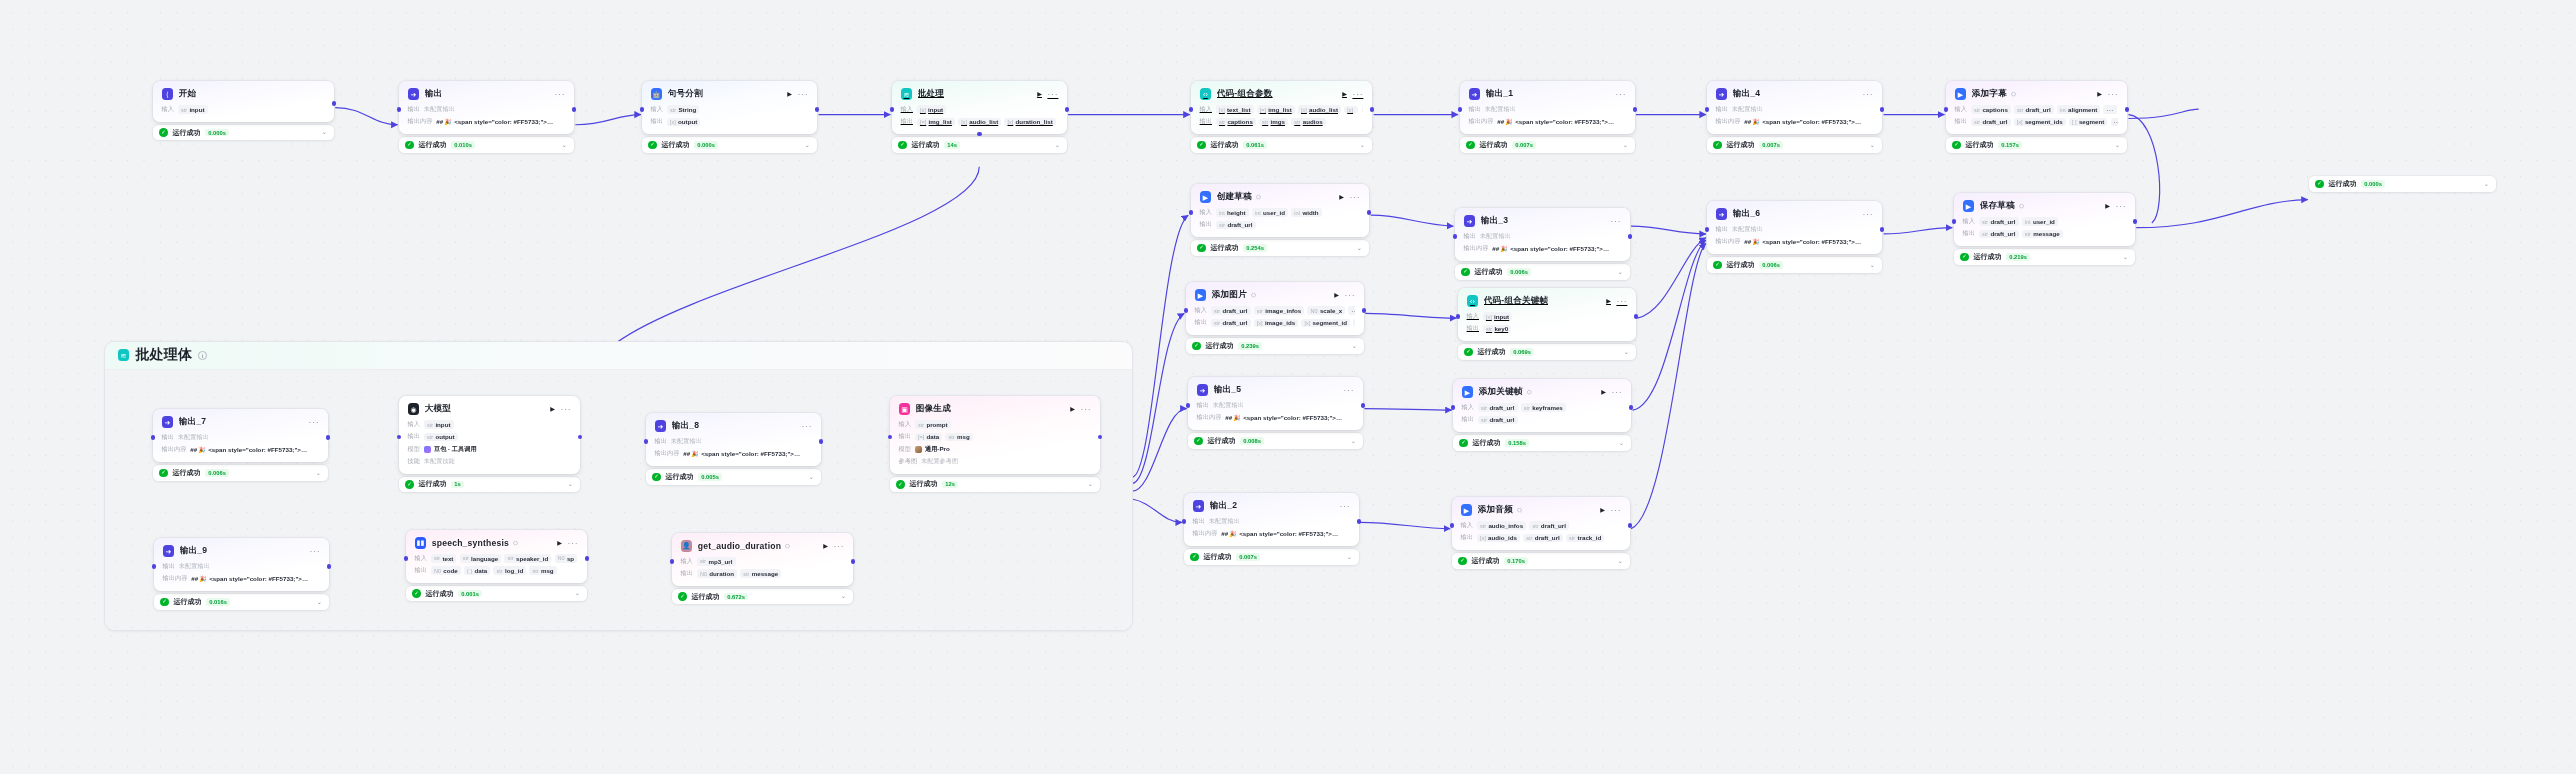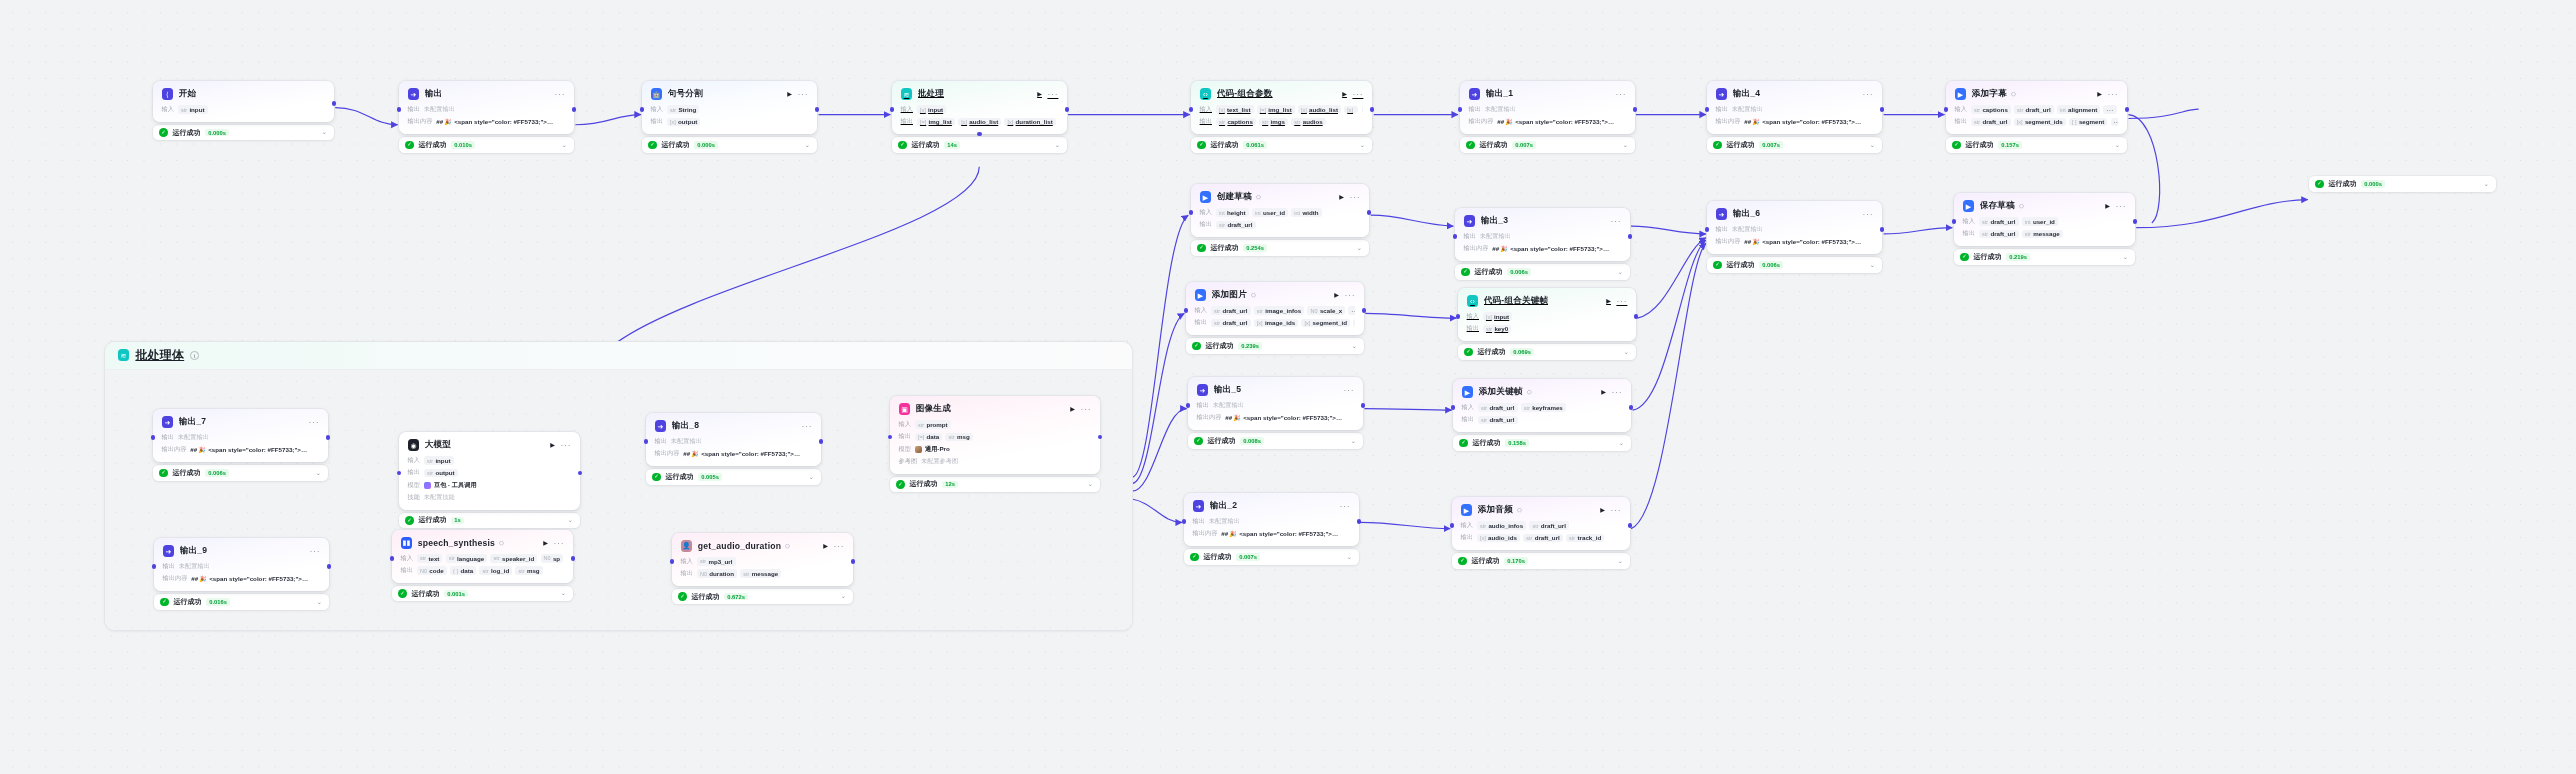--- a/index.html
+++ b/index.html
@@ -25,21 +25,21 @@
     border-radius:11px;
     background:#fbfbfc;
     box-shadow:0 0.8px 2.3px rgba(20,25,40,.05);
     overflow:hidden;
   }
   .group-head {
     height:26.5px; display:flex; align-items:center; gap:6.2px;
     padding:0 12.5px;
     background:linear-gradient(90deg,#eefaf6 0%,#f7fbfb 45%,#fbfbfc 100%);
   }
-  .group-title { font-size:12px; font-weight:700; color:#1d2129; letter-spacing:0.2px;text-decoration:underline;}
+  .group-title { font-size:14px; font-weight:700; color:#1d2129; letter-spacing:0.2px;}
   .group-body {
     position:absolute; left:0; right:0; top:26.5px; bottom:0;
     background-color:#f2f3f5;
     background-image: radial-gradient(circle, #dcdee2 0.9px, transparent 0.9px);
     background-size:16.4px 16.4px;
     background-position:3.1px 3.1px;
     border-top:0.8px solid #edeef0;
   }
   .info-circle {
     width:8.6px;height:8.6px;border-radius:50%;
@@ -54,21 +54,21 @@
     border-radius:7px;
     box-shadow:0 1.6px 4.7px rgba(28,31,42,.10), 0 0 0 0.8px rgba(230,232,236,.9);
     padding:7px 8.6px 7px 8.6px;
     position:relative;
   }
   .node-card.tint-indigo { background:linear-gradient(170deg,#f3f2fd 0%,#fbfbff 42%,#ffffff 70%); }
   .node-card.tint-blue   { background:linear-gradient(170deg,#eef4fe 0%,#fafcff 42%,#ffffff 70%); }
   .node-card.tint-teal   { background:linear-gradient(170deg,#eafaf5 0%,#f8fdfb 42%,#ffffff 70%);text-decoration:underline; }
   .node-card.tint-pink   { background:linear-gradient(170deg,#fdeef7 0%,#fff9fc 42%,#ffffff 70%); }
   .node-card.tint-violet { background:linear-gradient(170deg,#f6eefd 0%,#fdf9ff 42%,#ffffff 70%); }
-  .node-card.tint-plain  { background:#ffffff;margin-top:36px; }
+  .node-card.tint-plain  { background:#ffffff; }
 
   .node-head { display:flex; align-items:center; gap:5.5px; margin-bottom:4.7px; }
   .node-icon {
     width:11.7px;height:11.7px;border-radius:3.5px;
     display:flex;align-items:center;justify-content:center;
     flex:0 0 auto;
     color:#fff;font-size:7px;line-height:1;
   }
   .node-title {
     font-size:8.6px;font-weight:700;color:#1d2129;
@@ -1019,21 +1019,21 @@
           <i class="port right"></i>
         </div>
         <div class="status">
           <span class="status-ico">✓</span>
           <span class="status-txt">运行成功</span>
           <span class="status-time">1s</span>
           <span class="status-sp"></span>
           <span class="chev">⌄</span>
         </div>
       </div>
-      <div class="node" style="left: 392px; top: 530px; width: 181px;">
+      <div class="node" style="left: 406px; top: 530px; width: 181px;">
         <div class="node-card tint-pink">
           <div class="node-head">
             <span class="node-icon" style="background:#2b5cff;">▮▮</span>
             <span class="node-title">speech_synthesis</span>
             <span class="plugin-mark">⛭</span>
             <span class="node-head-sp"></span>
             <span class="play-btn">▶</span>
             <span class="dots">···</span>
           </div>
           <div class="row">

